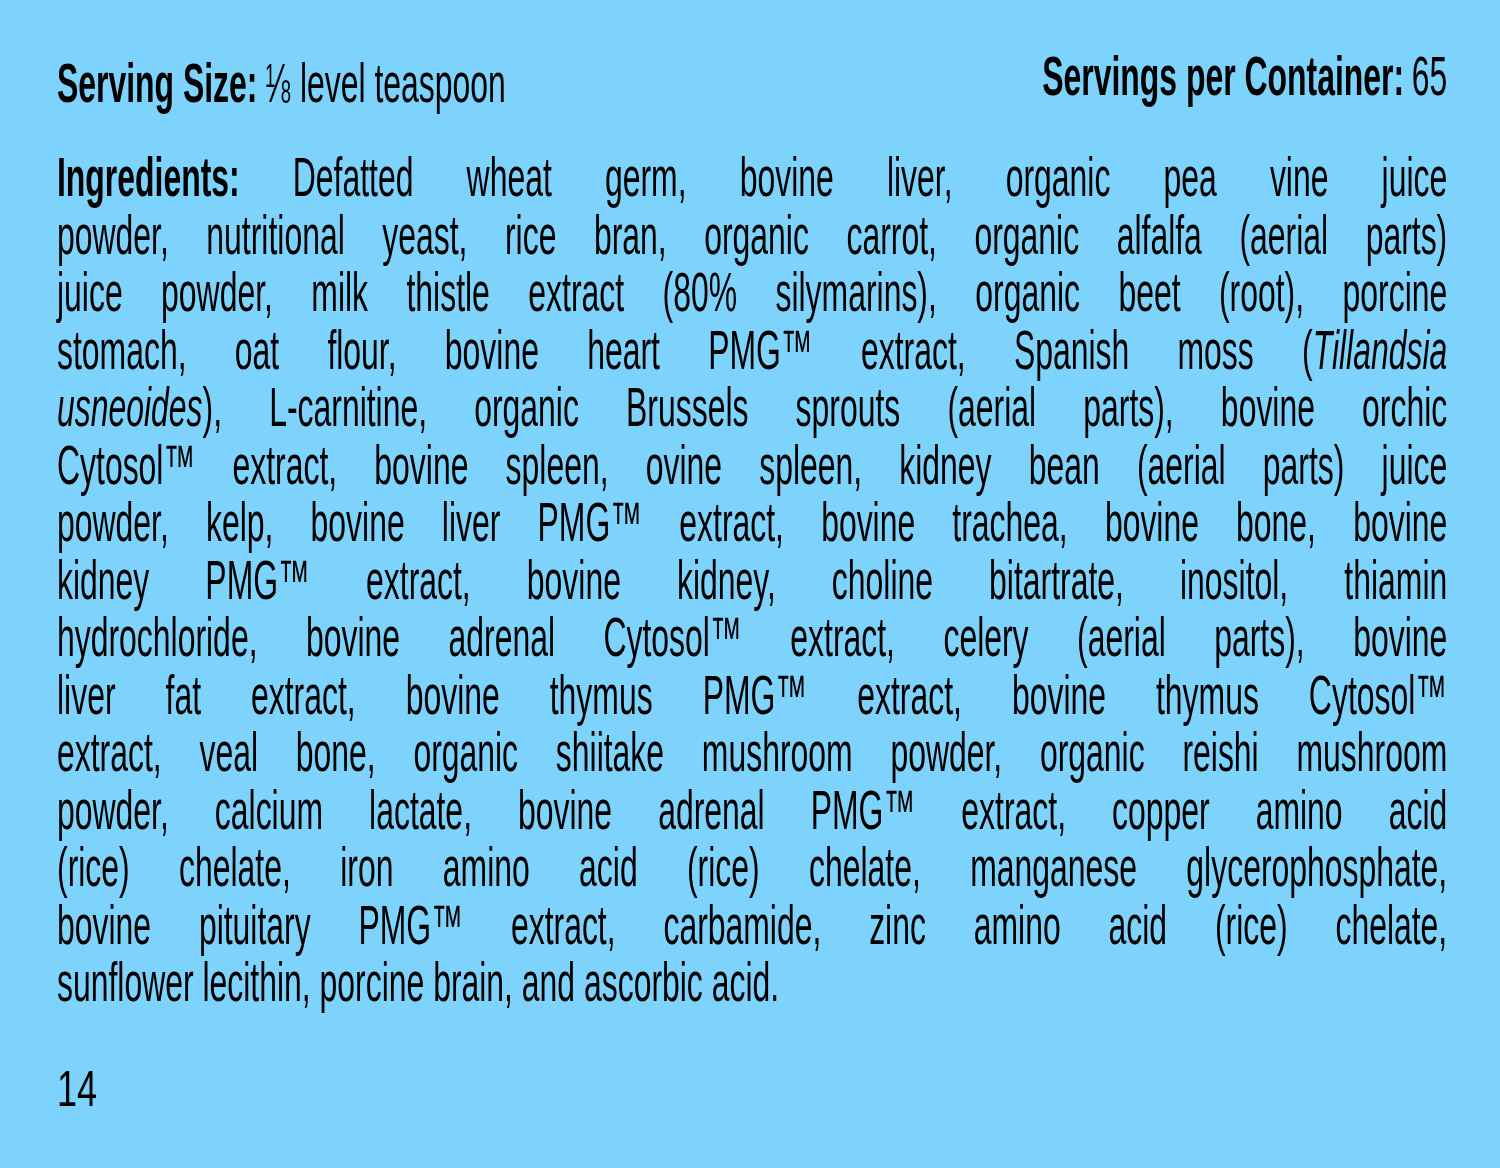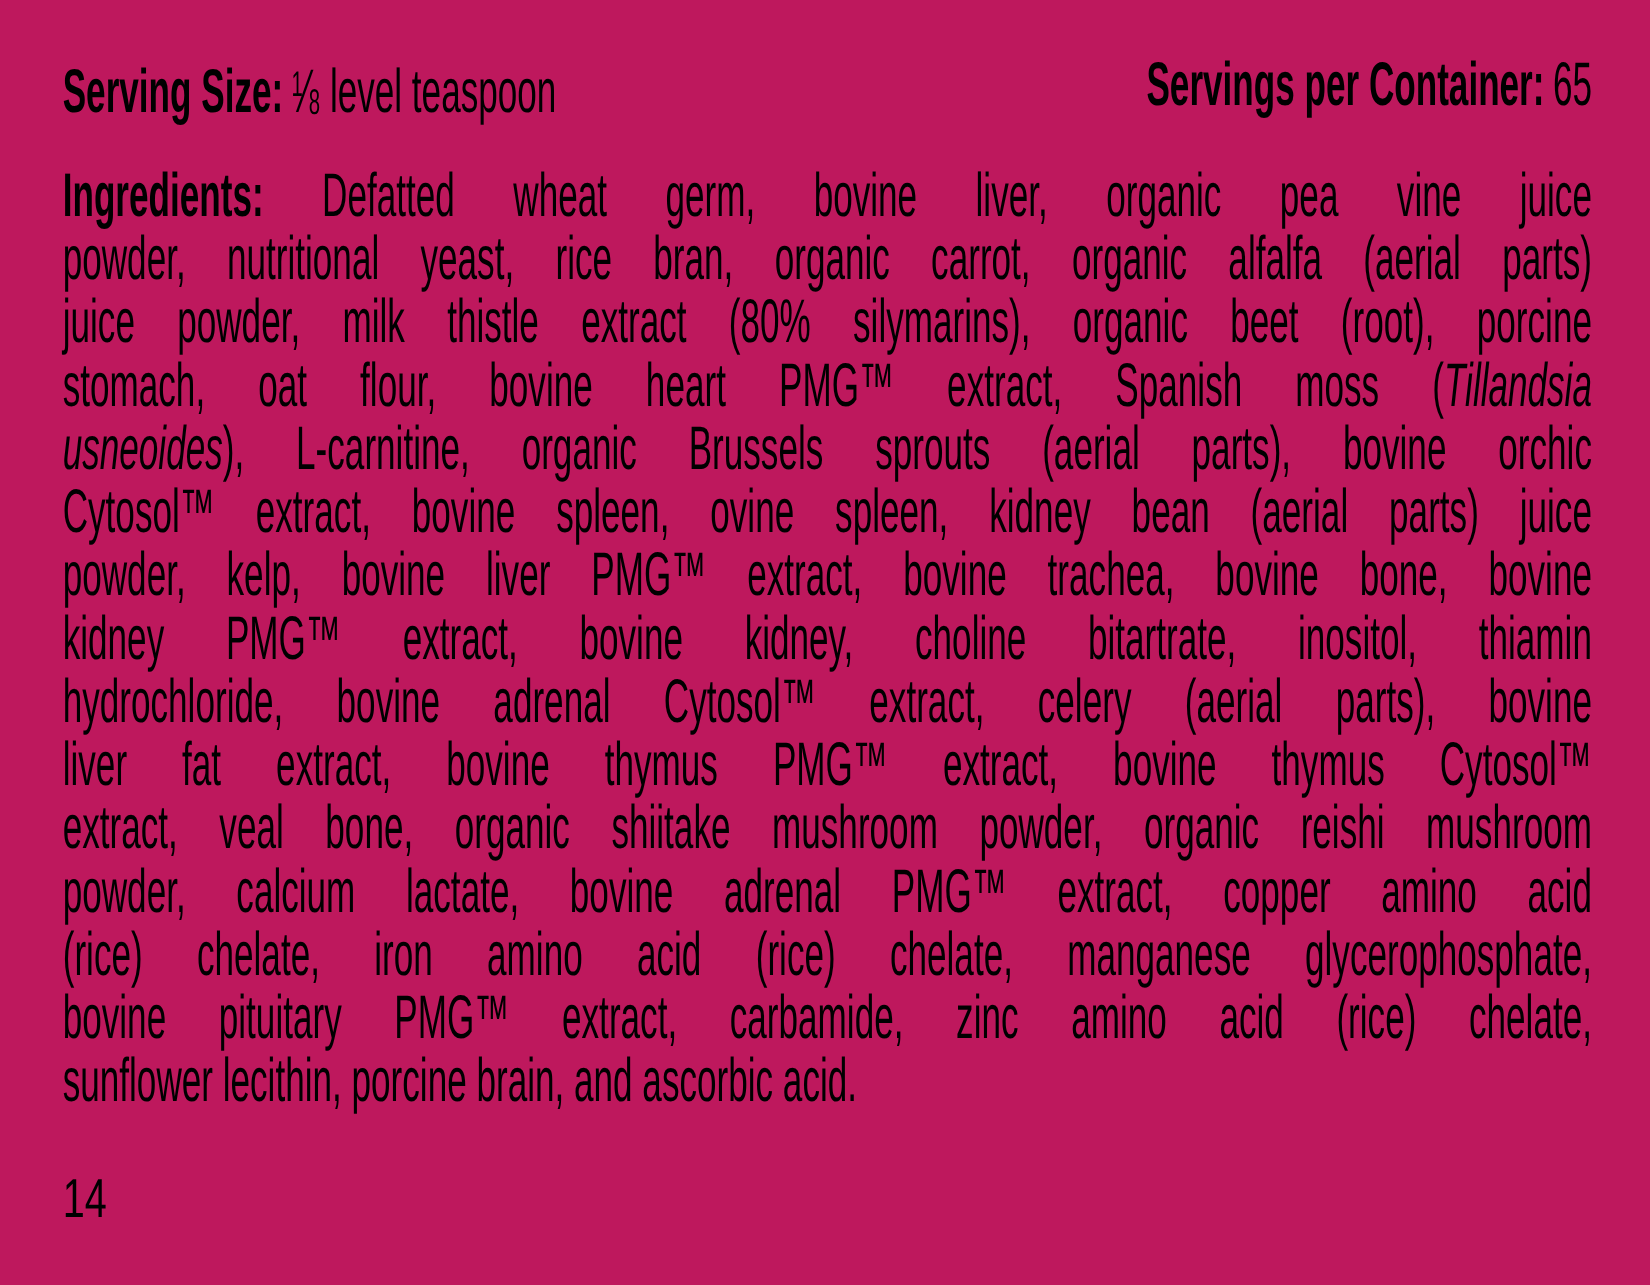--- a/index.html
+++ b/index.html
@@ -1,20 +1,20 @@
 <!DOCTYPE html>
 <html><head>
 <meta charset="utf-8">
 <style>
   html, body { margin: 0; padding: 0; background: #e8e8e8; }
   .page {
     position: relative;
     width: 1500px;
     height: 1168px;
-    background: #be185d;
+    background: #7dd3fc;
     overflow: hidden;
     font-family: "Liberation Sans", sans-serif;
     color: #000000;
   }
   
   .condensed-block {
     position: absolute;
     left: 57px;
     top: 0;
     width: 2439px;               

